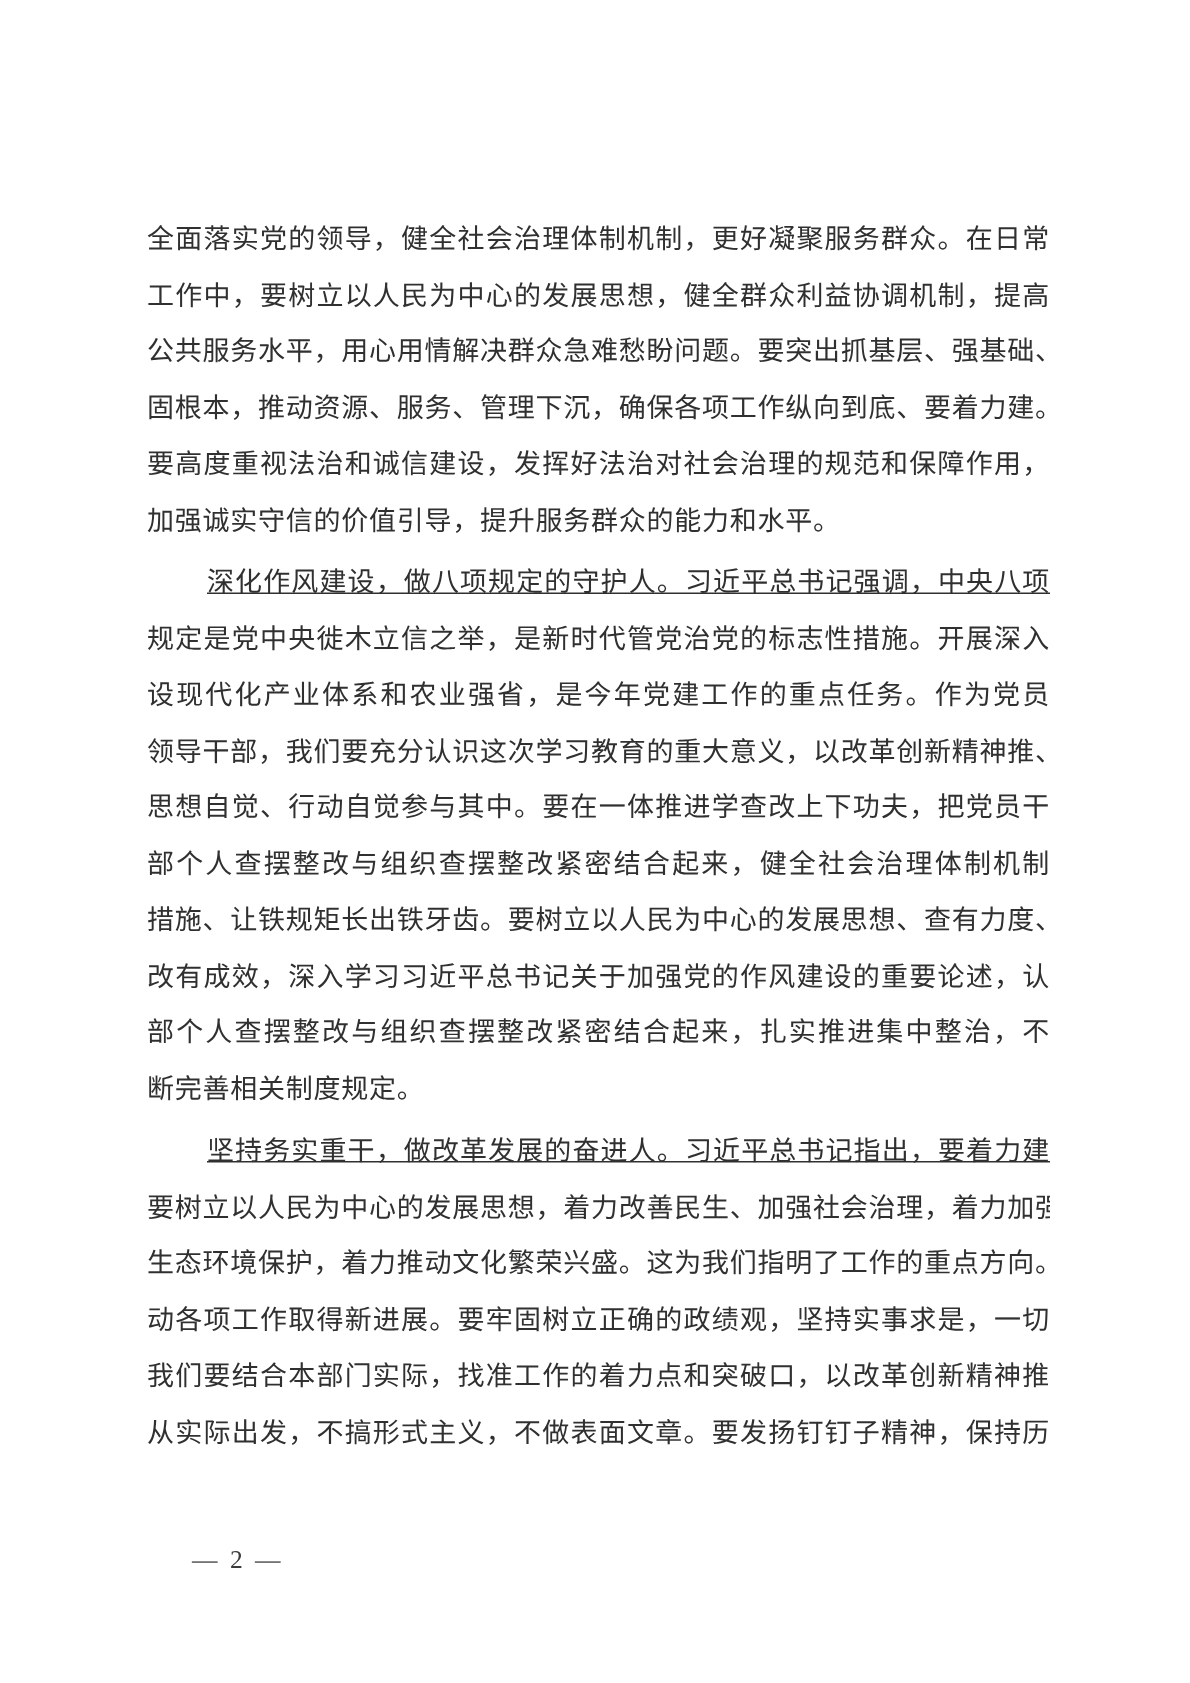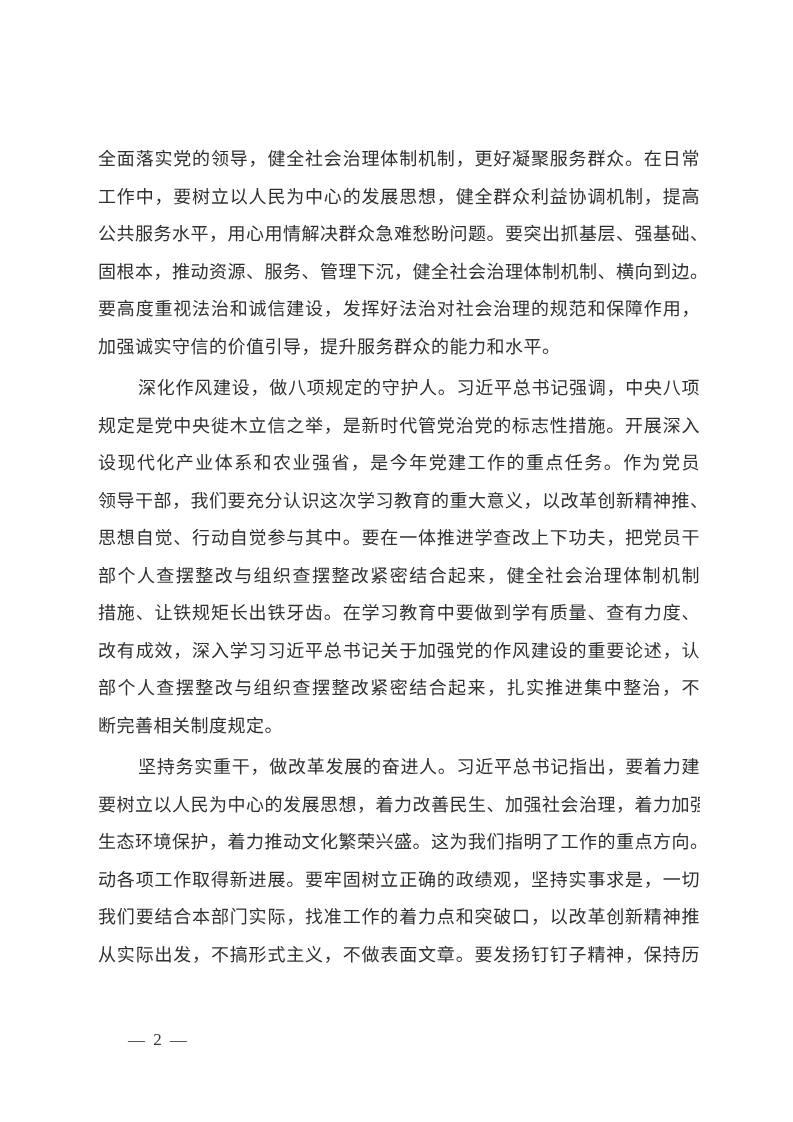--- a/index.html
+++ b/index.html
@@ -31,20 +31,21 @@
     color: #303030;
     letter-spacing: 0.5px;
     white-space: nowrap;
     text-align: justify;
     text-align-last: justify;
     text-justify: inter-ideograph;
     overflow: hidden;
   }
   .doc-line.indent {
     text-indent: 40px;
+    text-decoration: underline;
   }
   .doc-line.para-end {
     text-align: left;
     text-align-last: left;
   }
   .page-footer {
     position: absolute;
     left: 128px;
     top: 1028px;
     font-size: 17px;
@@ -58,33 +59,33 @@
 <body>
 
 <div class="page">
 
   <div class="doc-body">
 
     <div class="doc-paragraph">
       <div class="doc-line">全面落实党的领导，健全社会治理体制机制，更好凝聚服务群众。在日常</div>
       <div class="doc-line">工作中，要树立以人民为中心的发展思想，健全群众利益协调机制，提高</div>
       <div class="doc-line">公共服务水平，用心用情解决群众急难愁盼问题。要突出抓基层、强基础、</div>
-      <div class="doc-line">固根本，推动资源、服务、管理下沉，健全社会治理体制机制、横向到边。</div>
+      <div class="doc-line">固根本，推动资源、服务、管理下沉，确保各项工作纵向到底、要着力建。</div>
       <div class="doc-line">要高度重视法治和诚信建设，发挥好法治对社会治理的规范和保障作用，</div>
       <div class="doc-line para-end">加强诚实守信的价值引导，提升服务群众的能力和水平。</div>
     </div>
 
     <div class="doc-paragraph">
       <div class="doc-line indent">深化作风建设，做八项规定的守护人。习近平总书记强调，中央八项</div>
       <div class="doc-line">规定是党中央徙木立信之举，是新时代管党治党的标志性措施。开展深入</div>
       <div class="doc-line">设现代化产业体系和农业强省，是今年党建工作的重点任务。作为党员</div>
       <div class="doc-line">领导干部，我们要充分认识这次学习教育的重大意义，以改革创新精神推、</div>
       <div class="doc-line">思想自觉、行动自觉参与其中。要在一体推进学查改上下功夫，把党员干</div>
       <div class="doc-line">部个人查摆整改与组织查摆整改紧密结合起来，健全社会治理体制机制</div>
-      <div class="doc-line">措施、让铁规矩长出铁牙齿。在学习教育中要做到学有质量、查有力度、</div>
+      <div class="doc-line">措施、让铁规矩长出铁牙齿。要树立以人民为中心的发展思想、查有力度、</div>
       <div class="doc-line">改有成效，深入学习习近平总书记关于加强党的作风建设的重要论述，认</div>
       <div class="doc-line">部个人查摆整改与组织查摆整改紧密结合起来，扎实推进集中整治，不</div>
       <div class="doc-line para-end">断完善相关制度规定。</div>
     </div>
 
     <div class="doc-paragraph">
       <div class="doc-line indent">坚持务实重干，做改革发展的奋进人。习近平总书记指出，要着力建</div>
       <div class="doc-line">要树立以人民为中心的发展思想，着力改善民生、加强社会治理，着力加强</div>
       <div class="doc-line">生态环境保护，着力推动文化繁荣兴盛。这为我们指明了工作的重点方向。</div>
       <div class="doc-line">动各项工作取得新进展。要牢固树立正确的政绩观，坚持实事求是，一切</div>

